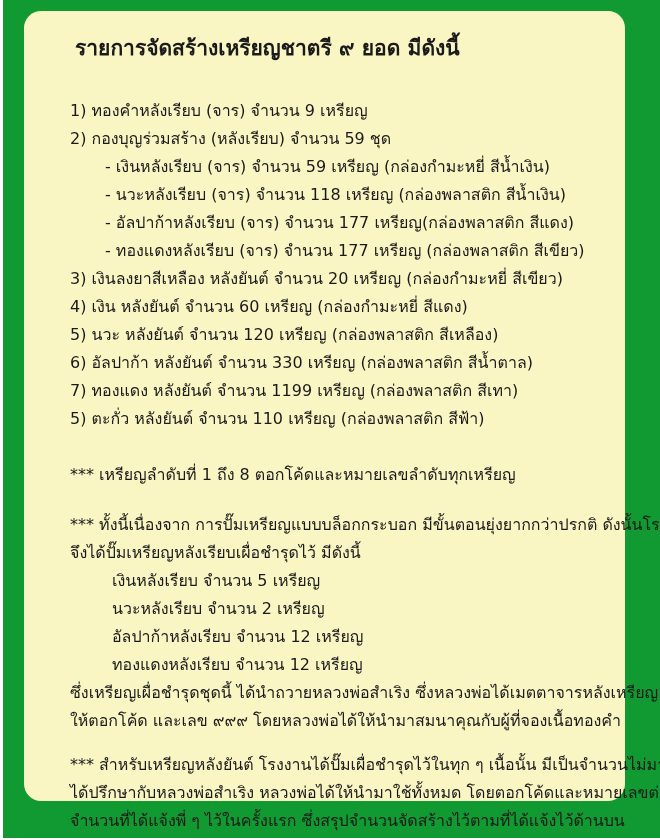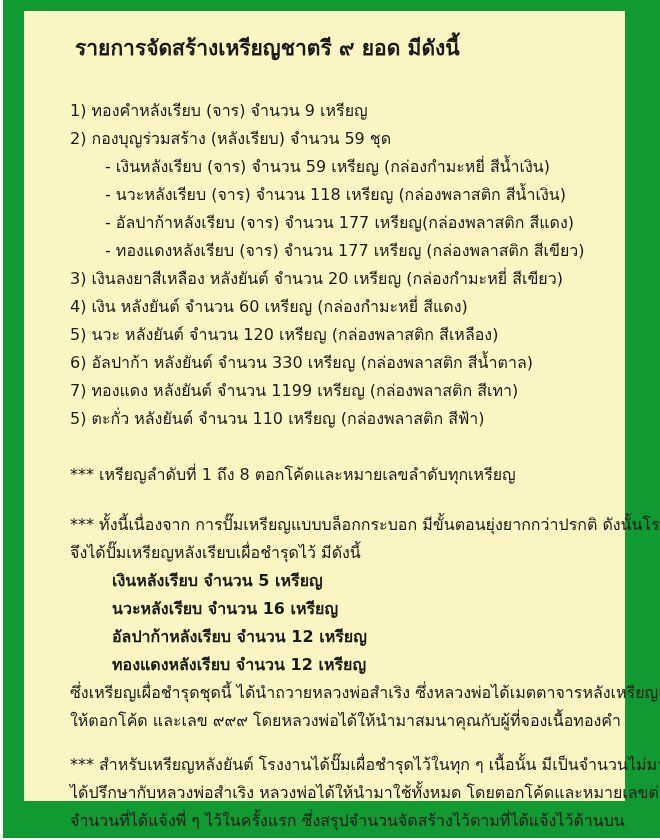--- a/index.html
+++ b/index.html
@@ -25,35 +25,36 @@
   .paper {
     position: absolute;
     left: 24px;
     top: 11px;
     width: 601px;
     height: 790px;
     background: var(--paper, #faf6c3);
     box-sizing: border-box;
     padding: 22px 16px 0 46px;
     color: var(--ink, #1a1a1a);
+    border-radius: 17px;
   }
   .doc-title {
     font-size: 21px;
     font-weight: bold;
     line-height: 30px;
     margin: 0 0 34px 5px;
     white-space: nowrap;
   }
   .line {
     font-size: 16px;
     line-height: 28px;
     white-space: nowrap;
   }
   .indent-1 { padding-left: 35px; }
-  .indent-2 { padding-left: 42px; font-weight: bold; }
+  .indent-2 { padding-left: 42px; }
 </style>
 </head>
 <body>
 
 <div class="frame"></div>
 
 <div class="paper">
   <div class="doc-title">รายการจัดสร้างเหรียญชาตรี ๙ ยอด มีดังนี้</div>
   <div>
       <div class="line indent-0">1) ทองคำหลังเรียบ (จาร)  จำนวน 9 เหรียญ</div>
@@ -65,21 +66,21 @@
       <div class="line indent-0">3) เงินลงยาสีเหลือง หลังยันต์ จำนวน 20 เหรียญ (กล่องกำมะหยี่ สีเขียว)</div>
       <div class="line indent-0">4) เงิน  หลังยันต์  จำนวน 60 เหรียญ (กล่องกำมะหยี่ สีแดง)</div>
       <div class="line indent-0">5) นวะ  หลังยันต์  จำนวน 120 เหรียญ (กล่องพลาสติก สีเหลือง)</div>
       <div class="line indent-0">6) อัลปาก้า  หลังยันต์  จำนวน 330 เหรียญ (กล่องพลาสติก สีน้ำตาล)</div>
       <div class="line indent-0">7) ทองแดง  หลังยันต์  จำนวน 1199 เหรียญ (กล่องพลาสติก สีเทา)</div>
       <div class="line indent-0">5) ตะกั่ว  หลังยันต์  จำนวน 110 เหรียญ (กล่องพลาสติก สีฟ้า)</div>
       <div class="line indent-0" style="margin-top: 28px;">*** เหรียญลำดับที่ 1 ถึง 8 ตอกโค้ดและหมายเลขลำดับทุกเหรียญ</div>
       <div class="line indent-0" style="margin-top: 22px;">*** ทั้งนี้เนื่องจาก การปั๊มเหรียญแบบบล็อกกระบอก มีขั้นตอนยุ่งยากกว่าปรกติ ดังนั้นโรงงาน</div>
       <div class="line indent-0">จึงได้ปั๊มเหรียญหลังเรียบเผื่อชำรุดไว้ มีดังนี้</div>
       <div class="line indent-2">เงินหลังเรียบ  จำนวน 5 เหรียญ</div>
-      <div class="line indent-2">นวะหลังเรียบ  จำนวน 16 เหรียญ</div>
+      <div class="line indent-2">นวะหลังเรียบ  จำนวน 2 เหรียญ</div>
       <div class="line indent-2">อัลปาก้าหลังเรียบ  จำนวน 12 เหรียญ</div>
       <div class="line indent-2">ทองแดงหลังเรียบ  จำนวน 12 เหรียญ</div>
       <div class="line indent-0">ซึ่งเหรียญเผื่อชำรุดชุดนี้ ได้นำถวายหลวงพ่อสำเริง ซึ่งหลวงพ่อได้เมตตาจารหลังเหรียญ และ</div>
       <div class="line indent-0">ให้ตอกโค้ด และเลข ๙๙๙ โดยหลวงพ่อได้ให้นำมาสมนาคุณกับผู้ที่จองเนื้อทองคำ</div>
       <div class="line indent-0" style="margin-top: 16px;">*** สำหรับเหรียญหลังยันต์ โรงงานได้ปั๊มเผื่อชำรุดไว้ในทุก ๆ เนื้อนั้น มีเป็นจำนวนไม่มาก เมื่อ</div>
       <div class="line indent-0">ได้ปรึกษากับหลวงพ่อสำเริง หลวงพ่อได้ให้นำมาใช้ทั้งหมด โดยตอกโค้ดและหมายเลขต่อจาก</div>
       <div class="line indent-0">จำนวนที่ได้แจ้งพี่ ๆ ไว้ในครั้งแรก ซึ่งสรุปจำนวนจัดสร้างไว้ตามที่ได้แจ้งไว้ด้านบน</div>
     </div>
 </div>
 

